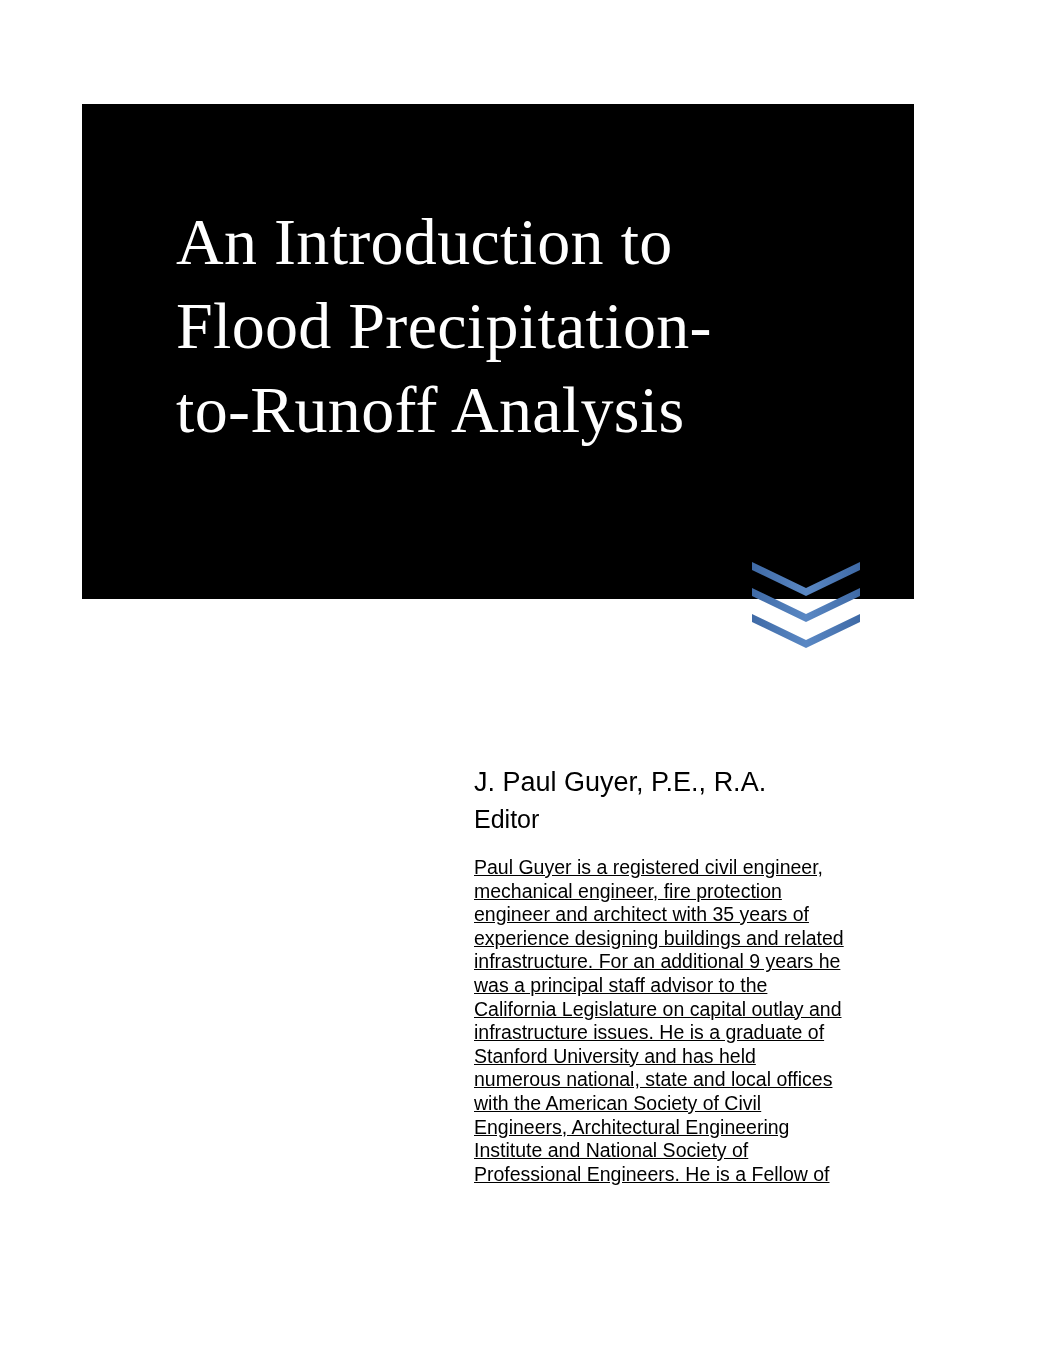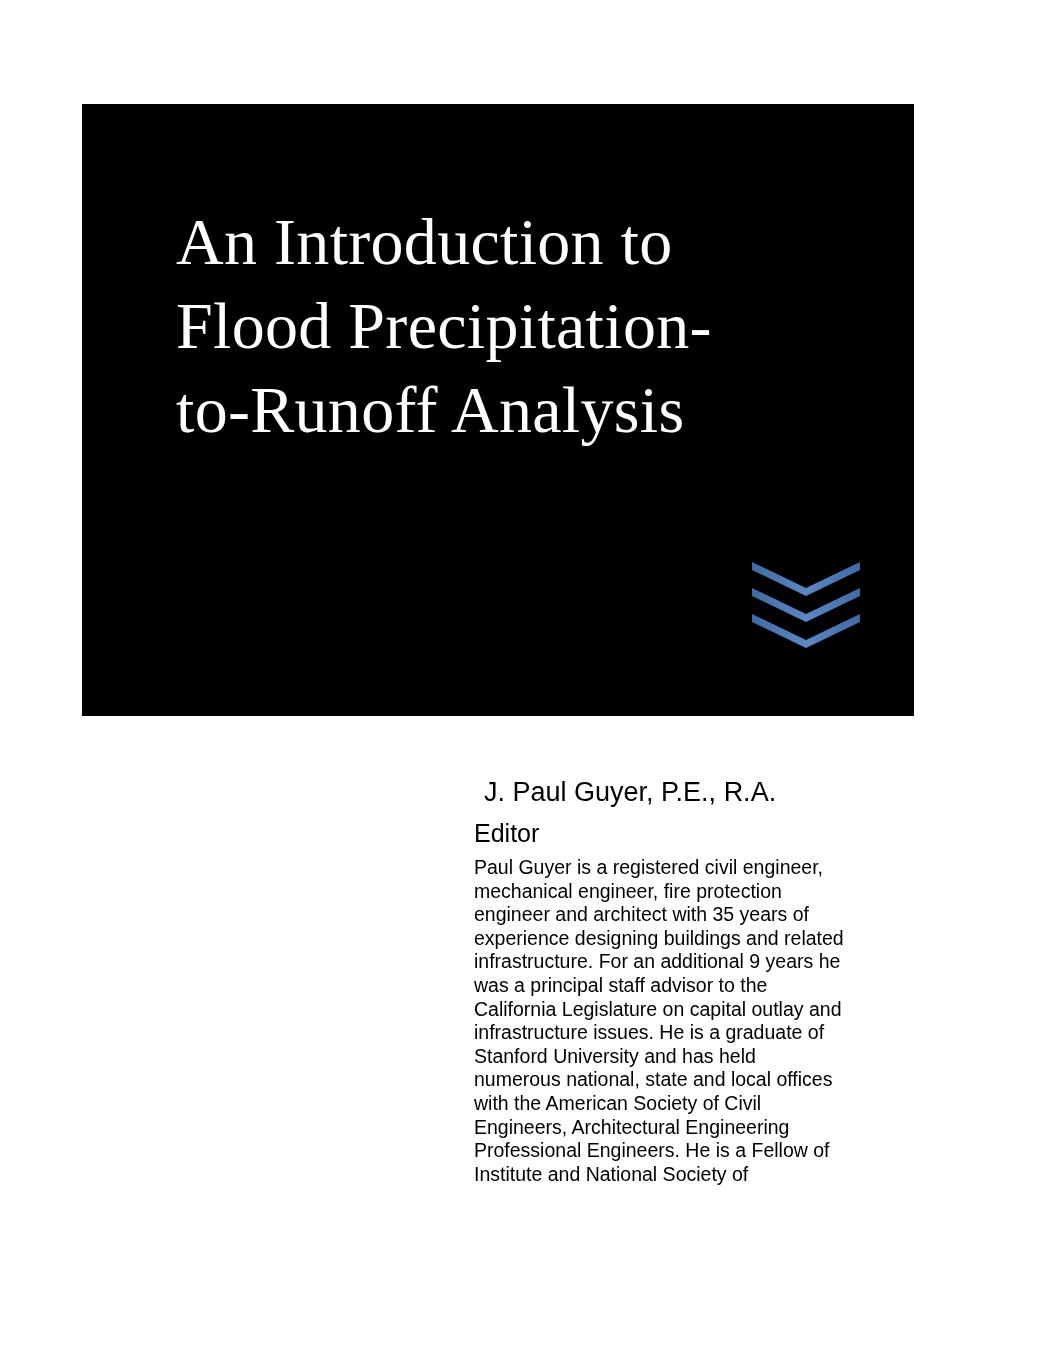--- a/index.html
+++ b/index.html
@@ -1,34 +1,34 @@
 <!DOCTYPE html>
 <html><head>
 <meta charset="utf-8">
 <style>
   html, body { margin: 0; padding: 0; }
   body {
     width: 1051px; height: 1360px; background: #ffffff; position: relative; overflow: hidden;
     font-family: "Liberation Sans", sans-serif;
   }
   .cover-block {
-    position: absolute; left: 82px; top: 104px; width: 832px; height: 612px; background: #000000;
+    position: absolute; left: 82px; top: 104px; width: 832px; height: 495px; background: #000000;
   }
   .title {
     position: absolute; left: 94px; top: 96px; margin: 0;
     color: #ffffff; font-family: "Liberation Serif", "DejaVu Serif", serif;
     font-weight: normal; font-size: 66px; line-height: 84px; letter-spacing: 0.3px;
   }
   .title span { display: block; white-space: nowrap; }
   .chevrons { position: absolute; left: 668px; top: 456px; width: 112px; height: 92px; }
   .author-block { position: absolute; left: 474px; top: 766px; width: 420px; }
-  .author-name { font-size: 27px; line-height: 32px; color: #000; margin: 10px; white-space: nowrap; }
+  .author-name { font-size: 27px; line-height: 32px; color: #000; margin: 0; white-space: nowrap; }
   .author-role { font-size: 25px; line-height: 30px; color: #000; margin: 6px 0 0 0; }
   .bio { position: absolute; left: 474px; top: 856px; width: 420px; font-size: 19.5px; line-height: 23.6px; color: #000; }
-  .bio span { display: block; white-space: nowrap; }
+  .bio span { display: block; white-space: nowrap; text-decoration: underline; }
 </style>
 </head>
 <body>
 
 <div class="cover-block">
   <h1 class="title">
     <span>An Introduction to</span>
     <span>Flood Precipitation-</span>
     <span>to-Runoff Analysis</span>
   </h1>
@@ -57,15 +57,15 @@
   <span>engineer and architect with 35 years of</span>
   <span>experience designing buildings and related</span>
   <span>infrastructure.  For an additional 9 years he</span>
   <span>was a principal staff advisor to the</span>
   <span>California Legislature on capital outlay and</span>
   <span>infrastructure issues.  He is a graduate of</span>
   <span>Stanford University and has held</span>
   <span>numerous national, state and local offices</span>
   <span>with the American Society of Civil</span>
   <span>Engineers, Architectural Engineering</span>
+  <span>Institute and National Society of</span>
   <span>Professional Engineers.  He is a Fellow of</span>
-  <span>Institute and National Society of</span>
 </div>
 
 </body></html>

